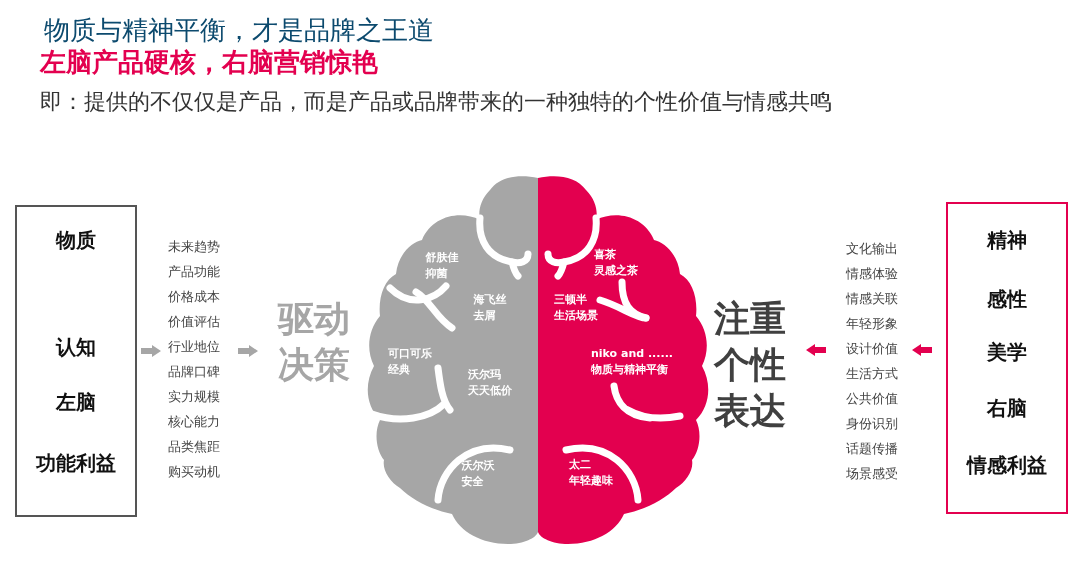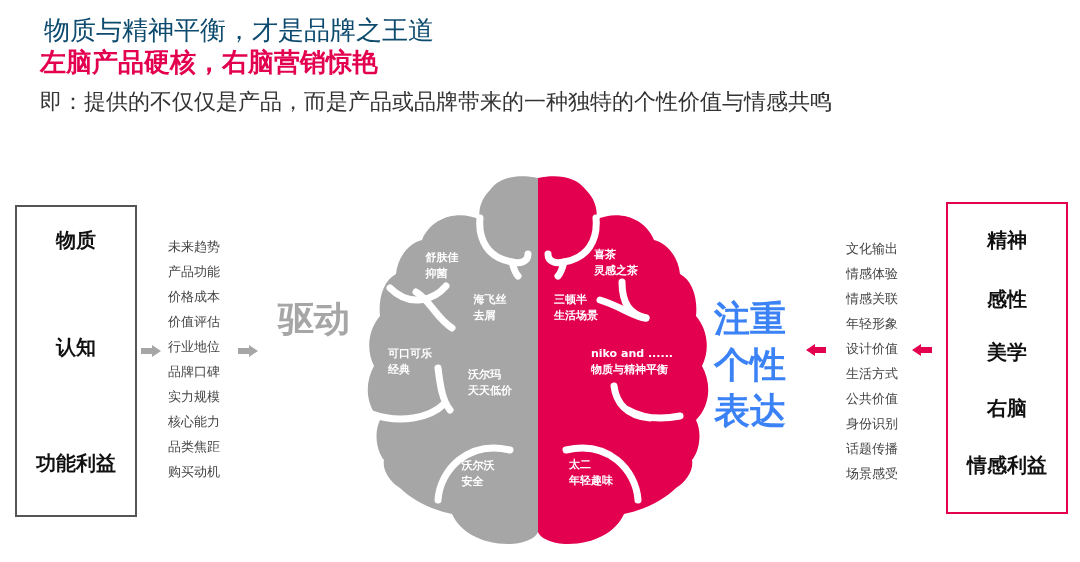--- a/index.html
+++ b/index.html
@@ -10,34 +10,35 @@
   .h3{left:40px;top:87px;font-size:22px;color:#333;}
   .box{border:2px solid #555;width:118px;height:308px;}
   .box.left{left:15px;top:205px;}
   .box.right{left:946px;top:202px;border-color:#e3004f;width:118px;height:308px;}
   .box .item{position:absolute;left:0;width:100%;text-align:center;font-size:20px;font-weight:bold;color:#111;}
   .list{font-size:13px;color:#444;line-height:25px;}
   .list.left{left:168px;top:234px;}
   .list.right{left:846px;top:236px;}
   .big{font-size:36px;font-weight:bold;line-height:46px;}
   .big.left{left:278px;top:296px;color:#a6a6a6;}
-  .big.right{left:714px;top:296px;color:#3b82f6;}
+  .big.right{left:714px;top:296px;color:#404040;}
   .arrow{width:20px;height:12px;}
   .lobe-label{position:absolute;color:#fff;font-size:11px;font-weight:bold;line-height:16px;white-space:nowrap;transform:translateX(-50%);}
 </style>
 </head>
 <body>
 
 <div class="abs h1">物质与精神平衡，才是品牌之王道</div>
 <div class="abs h2">左脑产品硬核，右脑营销惊艳</div>
 <div class="abs h3">即：提供的不仅仅是产品，而是产品或品牌带来的一种独特的个性价值与情感共鸣</div>
 
 <div class="abs box left">
   <div class="item" style="top:20px">物质</div>
   <div class="item" style="top:127px">认知</div>
+  <div class="item" style="top:182px">左脑</div>
   <div class="item" style="top:243px">功能利益</div>
 </div>
 
 <svg class="abs arrow" style="left:141px;top:345px" viewBox="0 0 20 12">
   <path d="M0 3h11V0l9 6-9 6V9H0z" fill="#a6a6a6"></path>
 </svg>
 <svg class="abs arrow" style="left:238px;top:345px" viewBox="0 0 20 12">
   <path d="M0 3h11V0l9 6-9 6V9H0z" fill="#a6a6a6"></path>
 </svg>
 
@@ -49,20 +50,21 @@
   <div>行业地位</div>
   <div>品牌口碑</div>
   <div>实力规模</div>
   <div>核心能力</div>
   <div>品类焦距</div>
   <div>购买动机</div>
 </div>
 
 <div class="abs big left">
   <div>驱动</div>
+  <div>决策</div>
 </div>
 
 <div class="abs" style="left:360px;top:170px;width:360px;height:380px;">
   <svg width="360" height="380" viewBox="0 0 360 380" style="position:absolute;left:0;top:0">
 
     <path fill="#a6a6a6" d="
       M178 8
       C160 4 140 6 130 20
       C120 30 118 42 120 50
       C100 40 72 46 62 70

